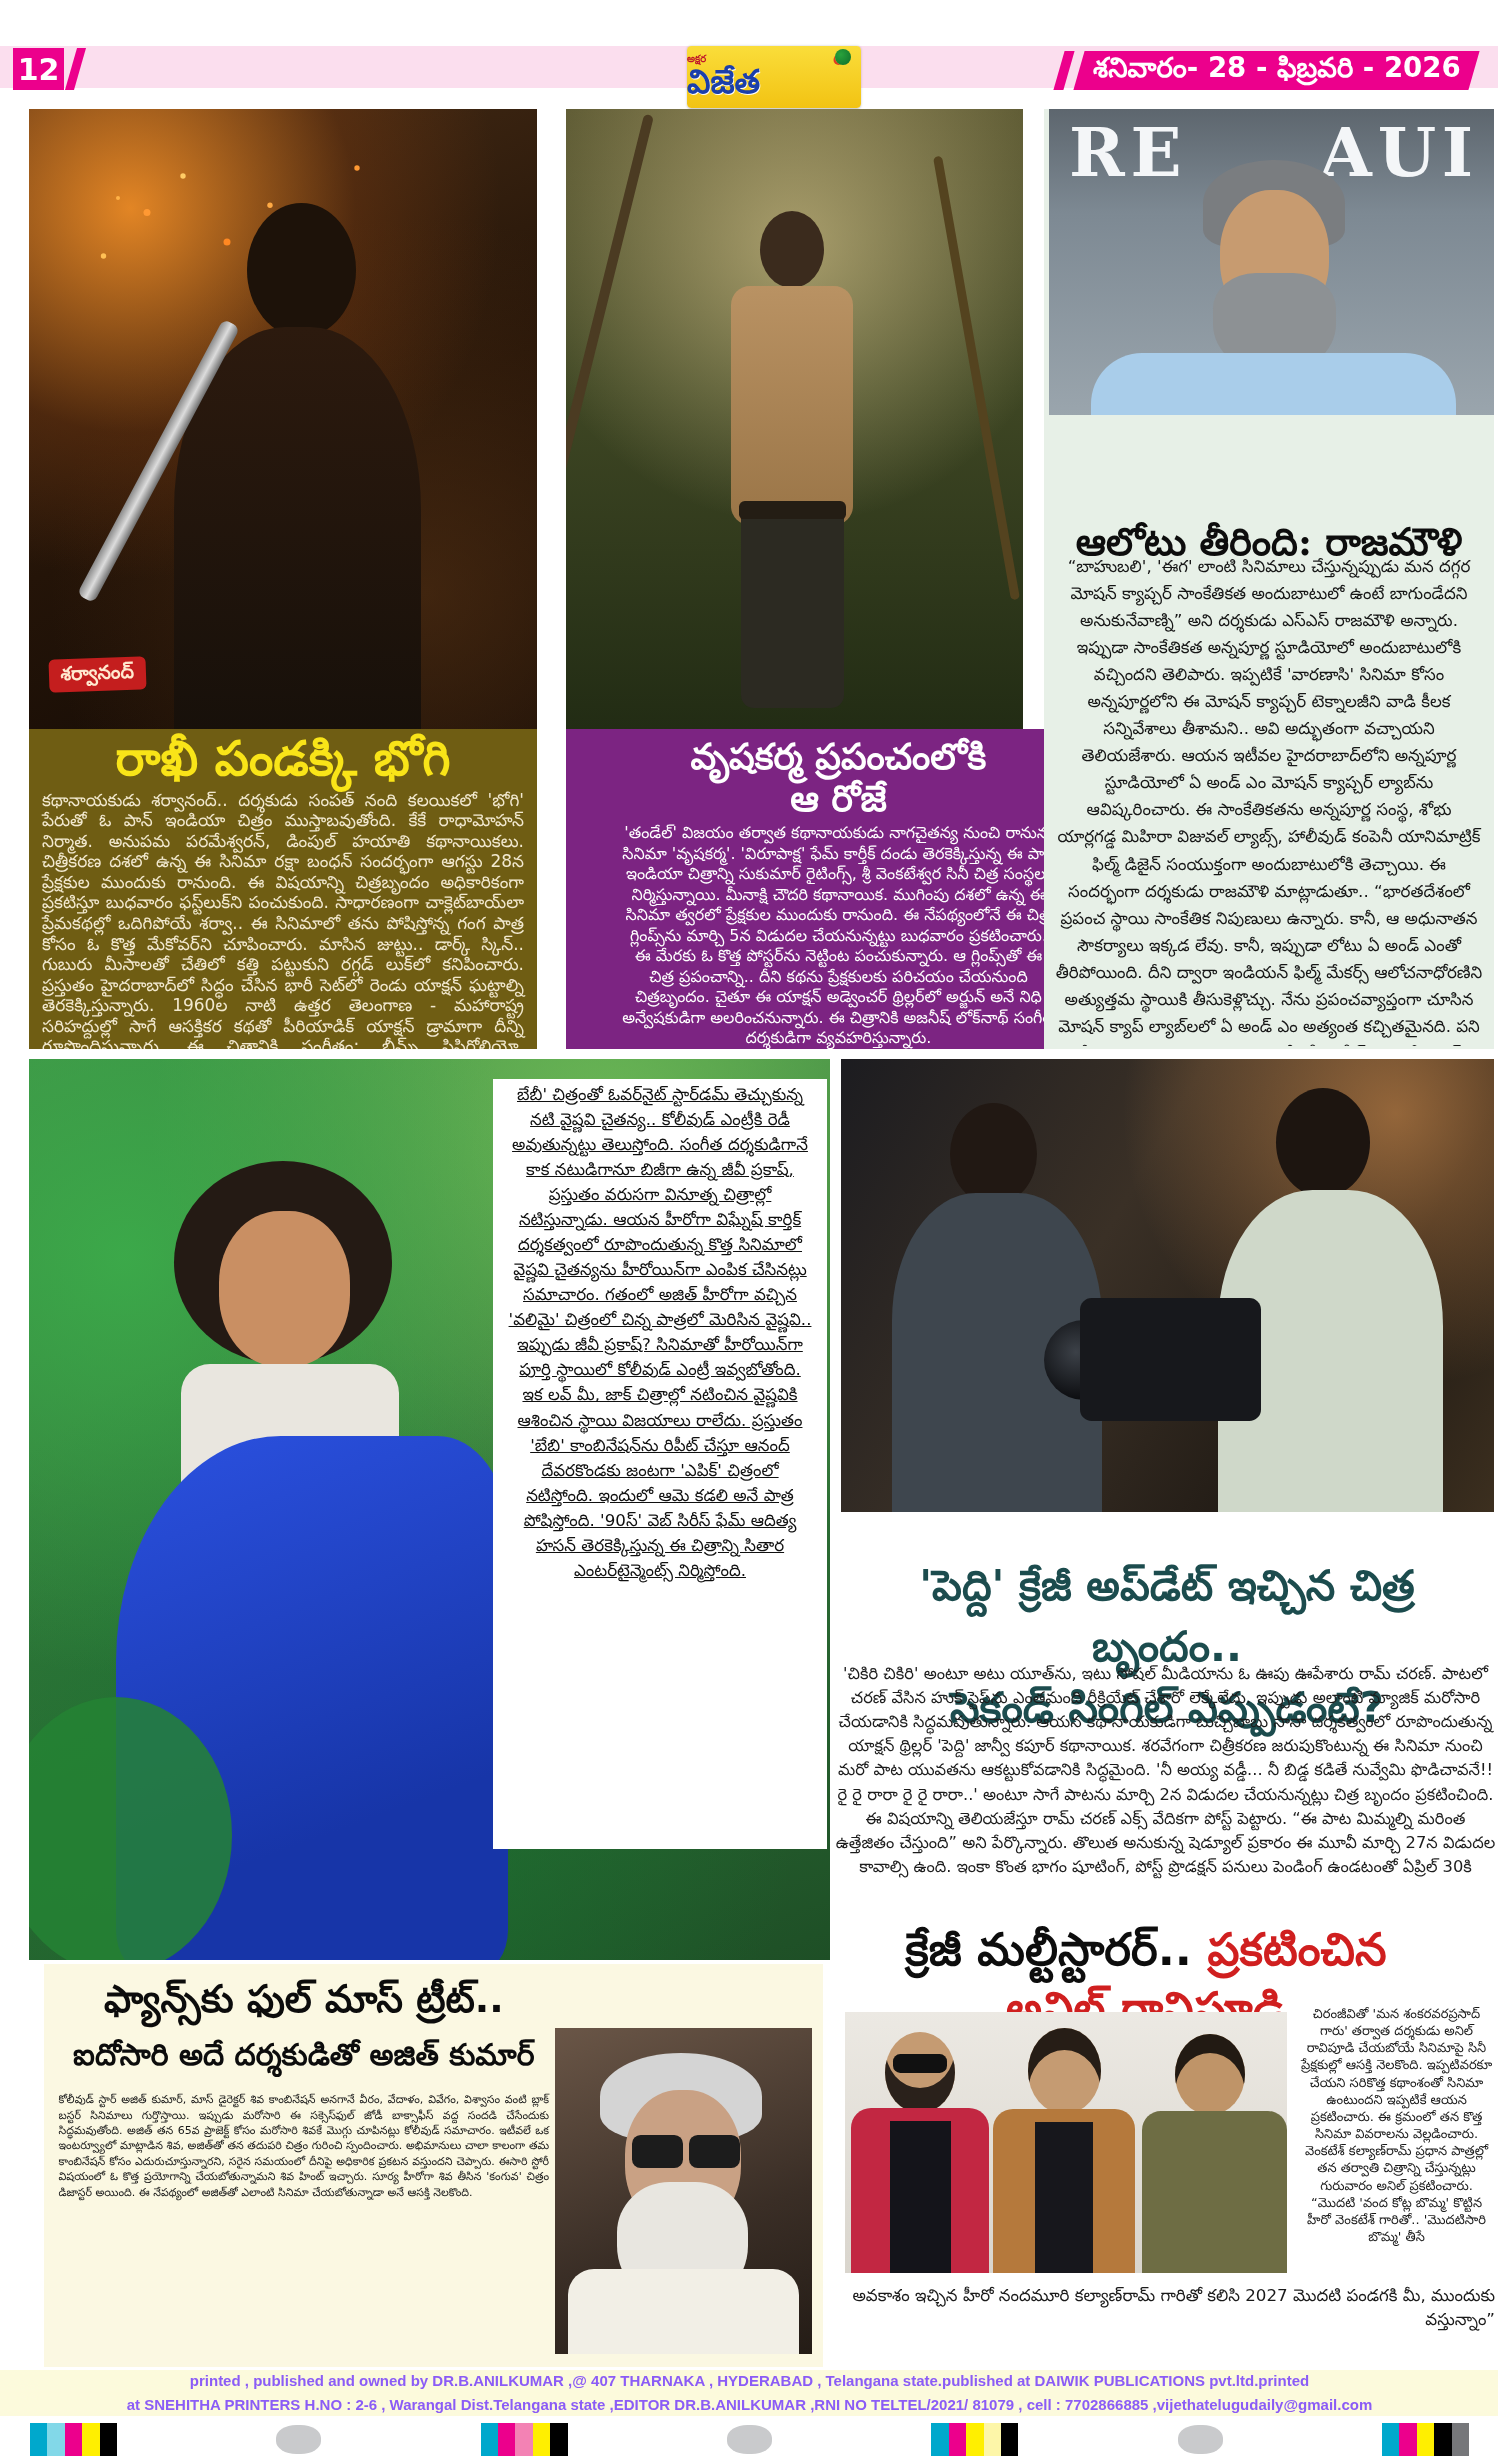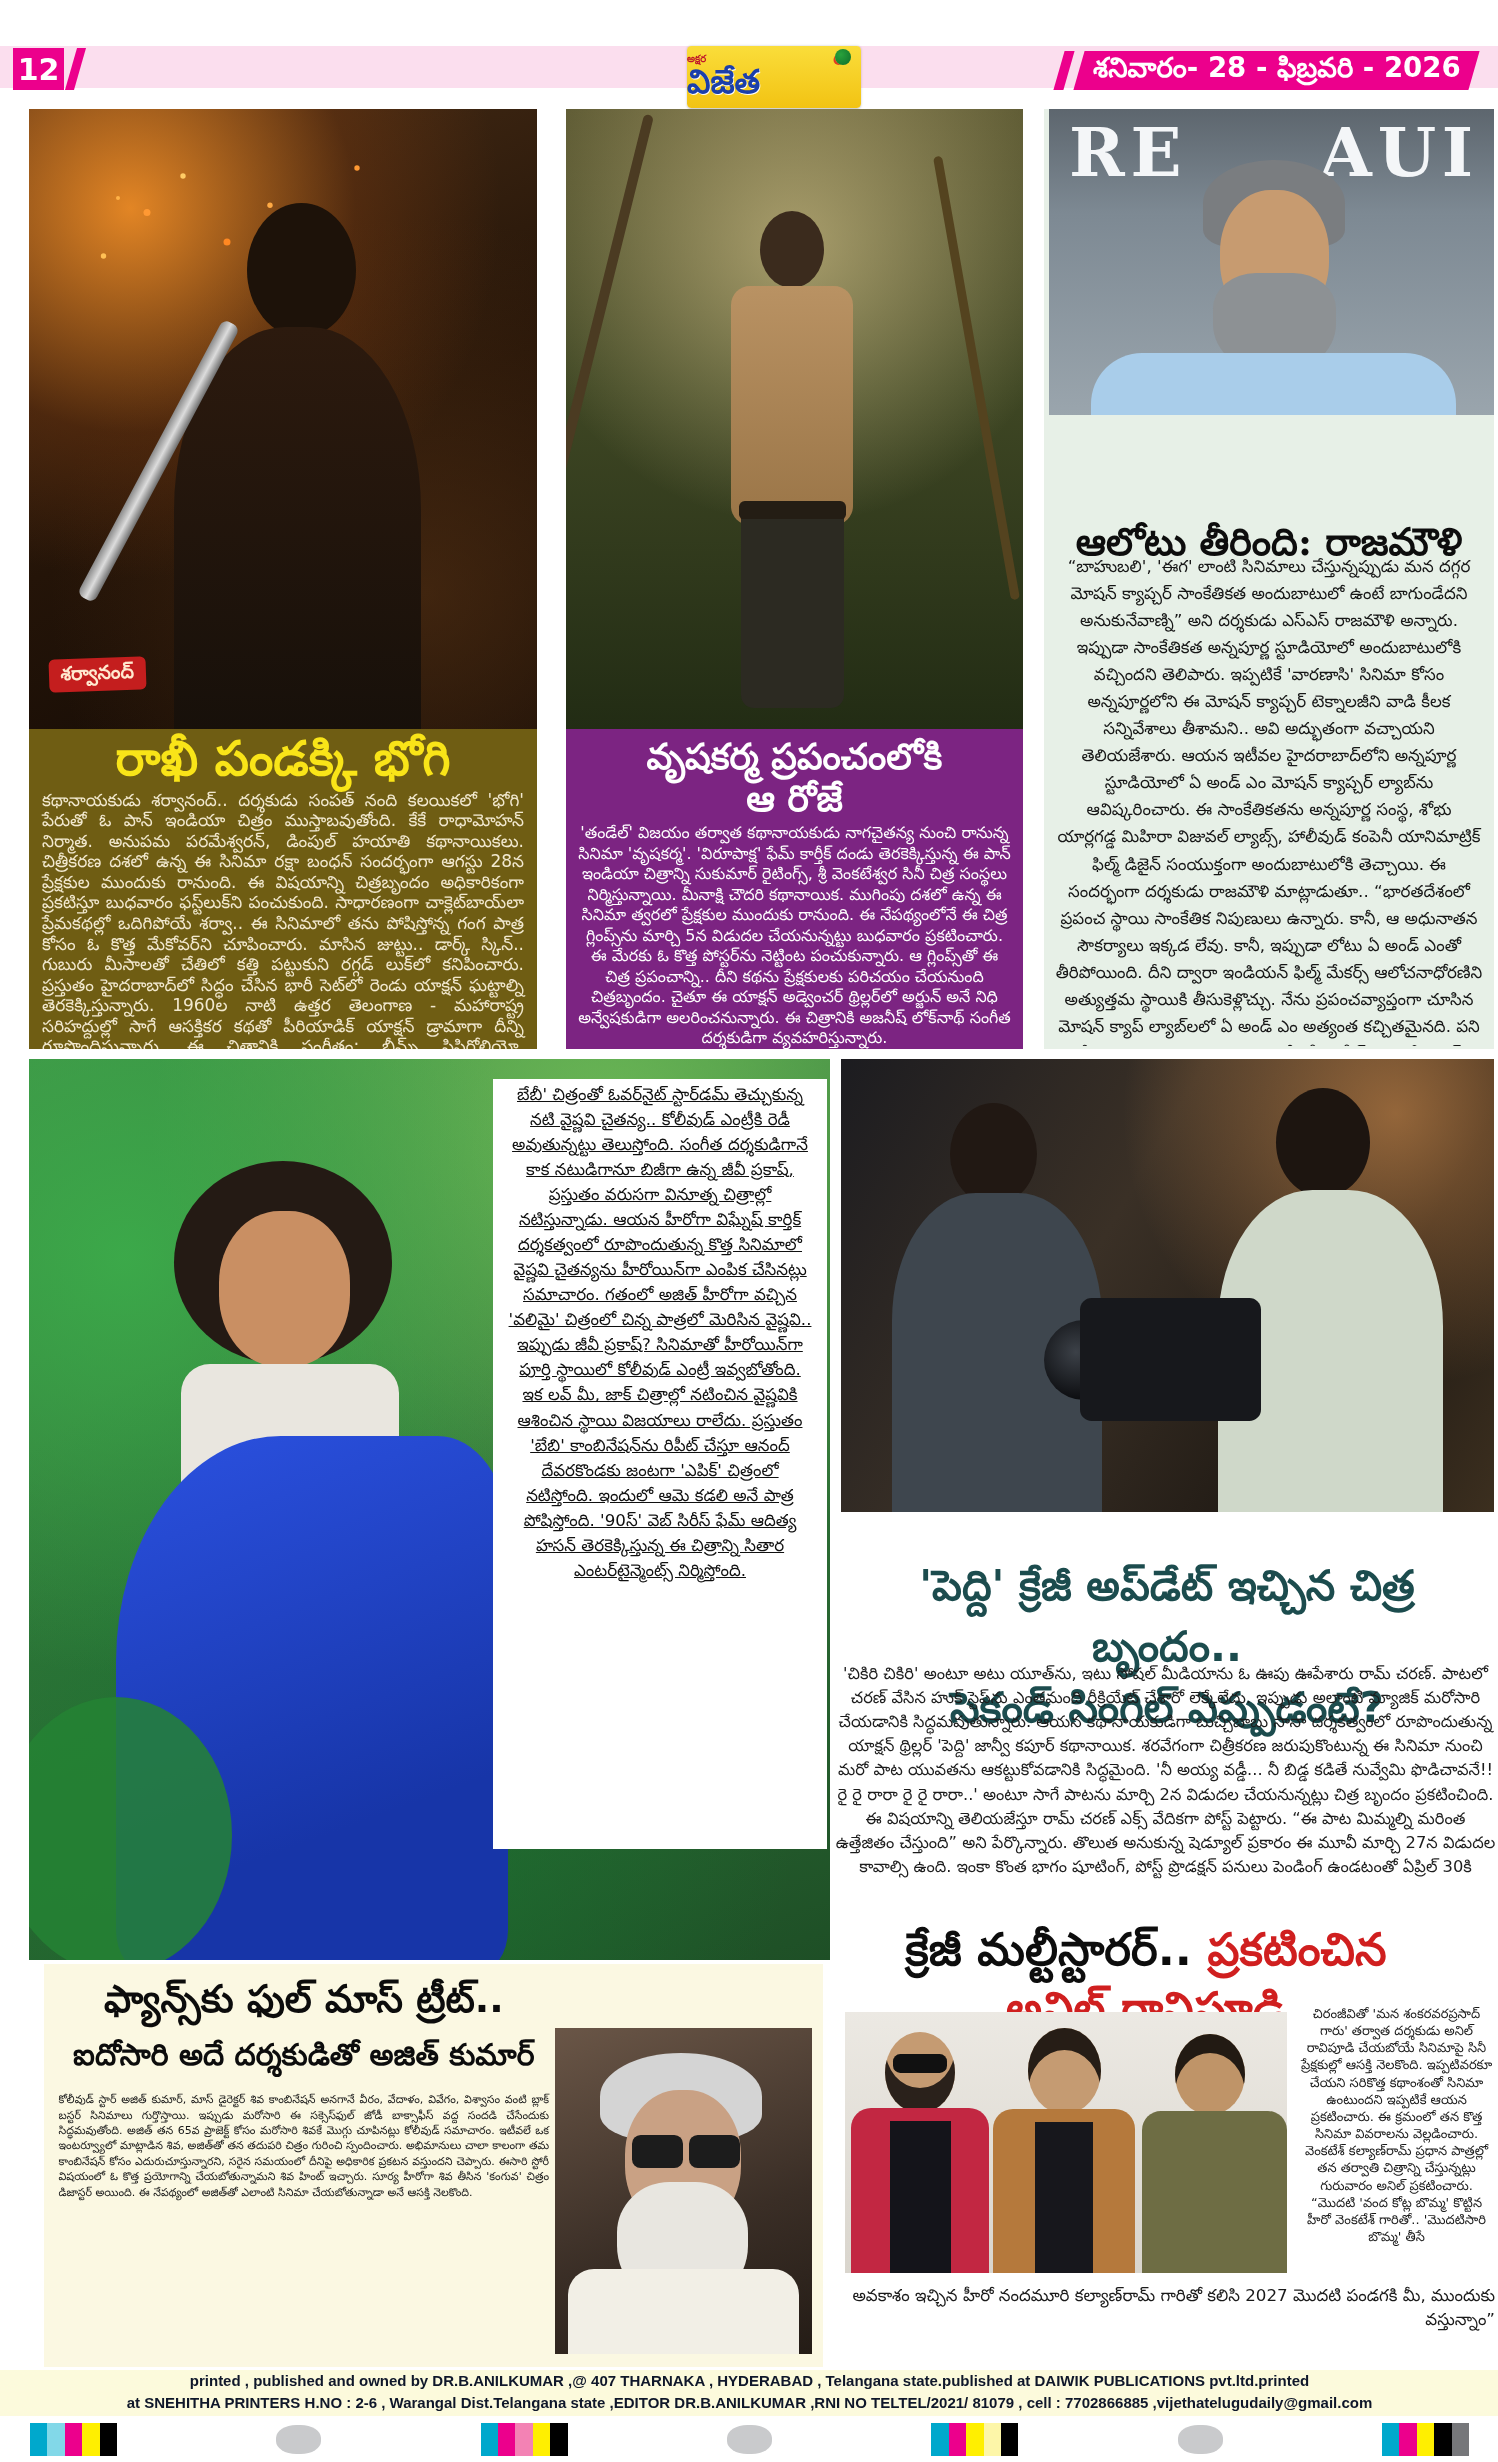--- a/index.html
+++ b/index.html
@@ -47,21 +47,21 @@
   .vrush-poster{left:566px;top:109px;width:457px;height:620px;overflow:hidden;
      background:radial-gradient(circle at 50% 22%,rgba(228,208,150,.6),transparent 52%),
                 linear-gradient(180deg,#5d5a33,#3f4724 45%,#222c14);}
   .vr-head{left:194px;top:102px;width:64px;height:77px;border-radius:50%;background:#3b2b1d;}
   .vr-torso{left:165px;top:177px;width:122px;height:239px;border-radius:19px;
             background:linear-gradient(180deg,#b99263,#9a7547);}
   .vr-belt{left:173px;top:392px;width:107px;height:19px;background:#241d14;border-radius:5.8px;}
   .vr-legs{left:175px;top:410px;width:103px;height:189px;background:#2c2a22;border-radius:0 0 13px 13px;}
   .vr-vine{left:29px;top:0;width:10px;height:406px;background:#4b3b22;border-radius:5.8px;transform:rotate(14deg);}
   .vr-vine2{left:406px;top:44px;width:8.7px;height:450px;background:#54431f;border-radius:5.8px;transform:rotate(-10deg);}
-  .vrush-panel{left:566px;top:729px;width:457px;height:320px;background:#7c2482;overflow:hidden;}
+  .vrush-panel{left:566px;top:729px;width:457px;height:320px;background:#7c2482;overflow:hidden;padding-left:44px;}
   .vrush-headline{margin:7.3px 4.4px 4.4px;text-align:center;color:#fff;font-size:36px;font-weight:800;line-height:1.15;}
   .vrush-body{color:#fff;font-size:16px;line-height:1.28;padding:0 11.6px;text-align:center;}
 
   
   .raja-col{left:1044px;top:109px;width:450px;height:940px;background:#e7f0e7;overflow:hidden;}
   .raja-photo{position:absolute;left:5px;top:0;width:450px;height:306px;overflow:hidden;
      background:linear-gradient(180deg,#5d666e 0%,#7d8993 34%,#9aa5ad 100%);}
   .raja-backdrop{position:absolute;left:0;top:4.4px;width:100%;display:flex;justify-content:space-between;
      padding:0 20px;box-sizing:border-box;color:#f4f6f8;font-family:"DejaVu Serif",serif;
      font-size:67px;font-weight:700;letter-spacing:5.8px;}
@@ -138,22 +138,22 @@
   .gp2-jacket{left:148px;top:97px;width:142px;height:164px;border-radius:20px 20px 0 0;background:#b5793c;}
   .gp2-tee{left:190px;top:110px;width:58px;height:151px;background:#17171c;}
   .gp3-head{left:330px;top:22px;width:70px;height:81px;border-radius:50%;background:#bf9468;box-shadow:inset 0 19px 0 #221a13;}
   .gp3-shirt{left:297px;top:99px;width:145px;height:162px;border-radius:19px 19px 0 0;background:#6e6d44;}
   .ravi-body{left:1298px;top:2005px;width:197px;height:277px;color:#1a1a1a;font-size:13px;
      line-height:1.32;text-align:center;overflow:hidden;}
   .ravi-caption{left:845px;top:2285px;width:650px;color:#1a1a1a;font-size:16.7px;text-align:right;}
 
   
   .footer-band{left:0;top:2370px;width:1499px;height:46px;background:#fcfadc;
-     display:flex;flex-direction:column;align-items:center;justify-content:flex-start;
-     font-family:"Liberation Sans",sans-serif;font-weight:700;font-size:15px;color:#0f172a;line-height:1.45;}
+     display:flex;flex-direction:column;align-items:center;justify-content:space-between;
+     font-family:"Liberation Sans",sans-serif;font-weight:700;font-size:15px;color:#8b5cf6;line-height:1.45;}
   .reg-marks{left:0;top:2420px;width:1499px;height:38px;display:flex;align-items:center;
      justify-content:space-between;padding:0 30px;box-sizing:border-box;}
   .reg-group{display:flex;}
   .reg-bar{width:17.4px;height:33px;}
   .reg-blob{width:45px;height:29px;border-radius:45%;}
 </style>
 </head>
 <body>
 
 <div id="page">

